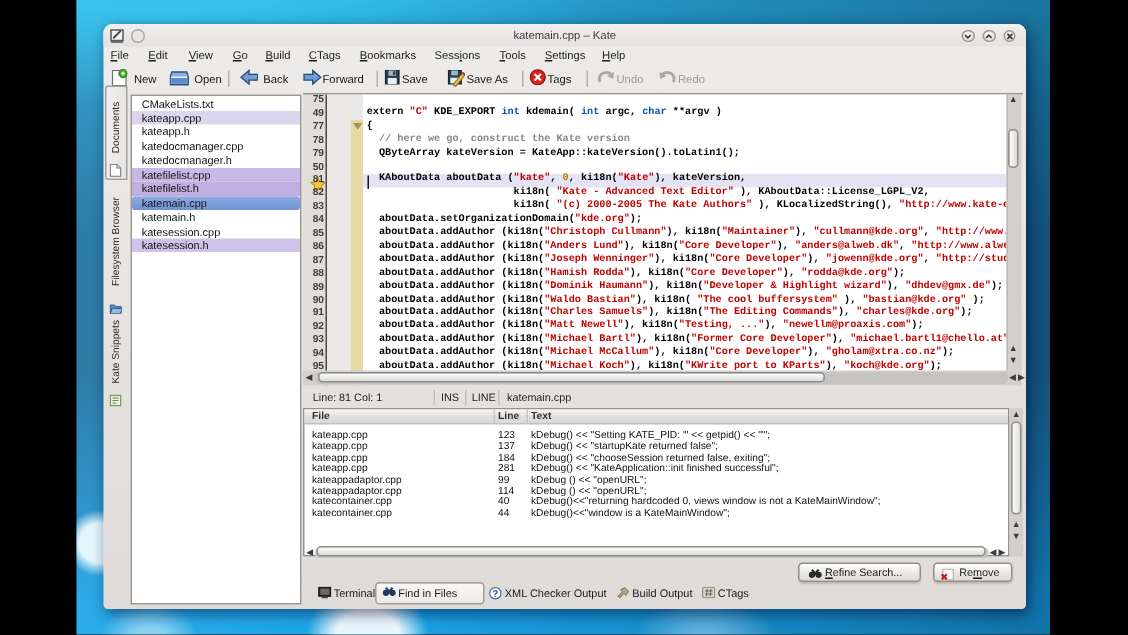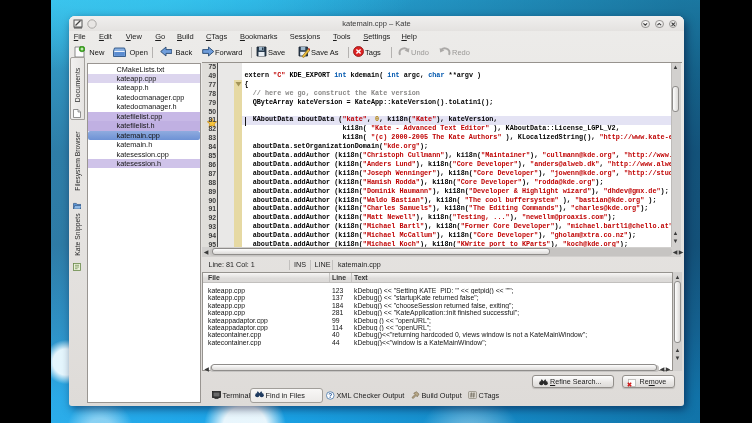--- a/index.html
+++ b/index.html
@@ -30,21 +30,21 @@
 .tbl{position:absolute;top:46px;height:14px;line-height:14px;font-size:7.5px;color:#141414}
 .tbl.dis{color:#9b9997}
 .tsep{position:absolute;top:47px;width:1px;height:11px;background:#b4b2b0}
 .ticon{position:absolute;top:45px;width:12px;height:12px}
 .vin{position:absolute;transform-origin:0 0;transform:rotate(-90deg);height:12px;line-height:12px;
  font-size:6.8px;color:#2a2a2a;white-space:nowrap;text-align:center}
 
 #fpanel{position:absolute;left:86.5px;top:62.5px;width:114.5px;height:340.5px;background:#fff;
  border:1px solid #999591}
 .frow{position:absolute;width:112px;height:9.45px;font-size:7.3px;line-height:9.6px;
- color:#141414;padding-left:29px;white-space:nowrap;overflow:hidden}
+ color:#141414;padding-left:7px;white-space:nowrap;overflow:hidden}
 .frow.r1{background:#dcd5ee}
 .frow.r2{background:#c7b8e6}
 .frow.r3{background:#c0b0e2}
 .frow.r4{background:#cfc3e9}
 .frow.sel{background:linear-gradient(#8fabdf,#6e92d5);border-radius:2px;font-weight:400}
 
 #iconbar{position:absolute;left:201.5px;top:62.5px;width:16px;height:194.5px;background:#e0deda;border-right:1px solid #4a4a4a}
 #numcol{position:absolute;left:218px;top:62.5px;width:16px;height:194.5px;background:#e9e8e7}
 #foldcol{position:absolute;left:234px;top:62.5px;width:8px;height:194.5px;background:#e9e8e7}
 #foldhl{position:absolute;left:234px;top:79.8px;width:8px;height:177.2px;background:#e6d9a3}

